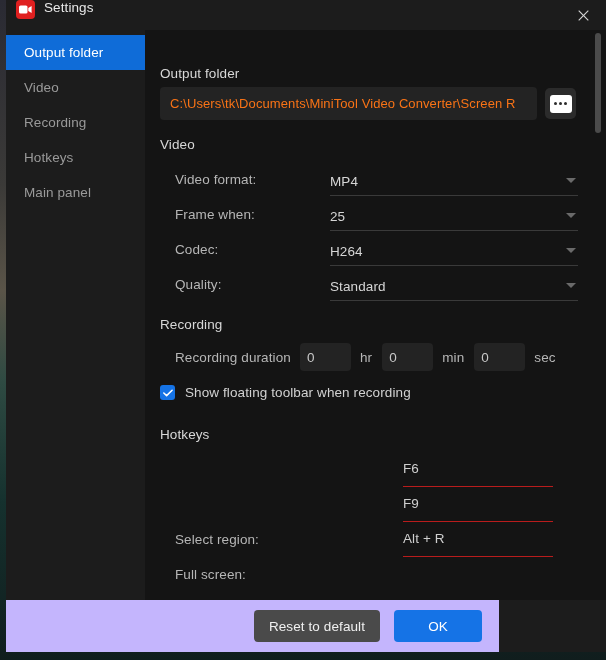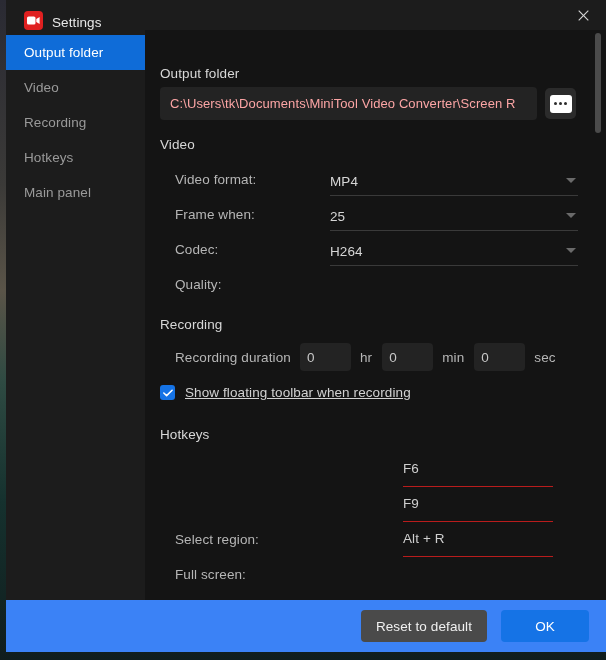--- a/index.html
+++ b/index.html
@@ -31,22 +31,21 @@
     overflow: hidden;
   }
 
   
   #titlebar {
     position: absolute;
     left: 0; top: 0;
     width: 600px; height: 30px;
     background: #1c1c1c;
     display: flex;
-    align-items: flex-end;
-    padding-left: 8px;
+    align-items: flex-start;
   }
   #app-icon {
     width: 19px; height: 19px;
     margin-left: 10px;
     border-radius: 4px;
     background: #e02020;
     display: flex; align-items: center; justify-content: center;
     flex: none;
   }
   #app-icon svg { display: block; }
@@ -120,21 +119,21 @@
     position: absolute;
     left: 15px; top: 57px;
     display: flex;
     align-items: center;
   }
   #path-input {
     width: 377px; height: 33px;
     background: #232323;
     border: none;
     border-radius: 4px;
-    color: #fca5a5;
+    color: #f97316;
     font-family: "Liberation Sans", sans-serif;
     font-size: 13px;
     padding: 0 10px;
     letter-spacing: .1px;
   }
   #browse-btn {
     margin-left: 8px;
     width: 31px; height: 31px;
     background: #2b2b2b;
     border-radius: 5px;
@@ -230,21 +229,20 @@
     background: #1573e6;
     display: flex; align-items: center; justify-content: center;
     flex: none;
   }
   .checkbox svg { display: block; }
   #toolbar-label {
     margin-left: 10px;
     font-size: 13.5px;
     color: #d2d2d2;
     letter-spacing: .1px;
-    text-decoration: underline;
   }
 
   
   #hotkeys-head { position: absolute; left: 15px; top: 397px; }
   .hotkey-row {
     position: absolute;
     left: 30px;
     width: 430px;
     height: 30px;
   }
@@ -273,23 +271,23 @@
     height: 100px;
     border-radius: 3px;
     background: #4b4b4b;
   }
 
   
   #footer {
     position: absolute;
     left: 0;
     bottom: 0;
-    width: 600px;
+    width: 493px;
     height: 52px;
-    background: #3b82f6;
+    background: #c4b5fd;
     display: flex;
     align-items: center;
     justify-content: flex-end;
     padding-right: 17px;
     gap: 14px;
   }
   .btn {
     height: 32px;
     border: none;
     border-radius: 4px;
@@ -387,20 +385,24 @@
       <div class="select-row" style="top:208px">
         <span class="field-label">Codec:</span>
         <div class="select-box">
           <span class="select-value">H264</span>
           <span class="select-arrow"></span>
         </div>
       </div>
 
       <div class="select-row" style="top:243px">
         <span class="field-label">Quality:</span>
+        <div class="select-box">
+          <span class="select-value">Standard</span>
+          <span class="select-arrow"></span>
+        </div>
       </div>
 
       <div class="section-head" id="recording-head">Recording</div>
 
       <div id="duration-row">
         <span class="field-label">Recording duration</span>
         <input class="num-input" type="text" value="0" style="">
         <span class="unit">hr</span>
         <input class="num-input" type="text" value="0" style="">
         <span class="unit">min</span>

